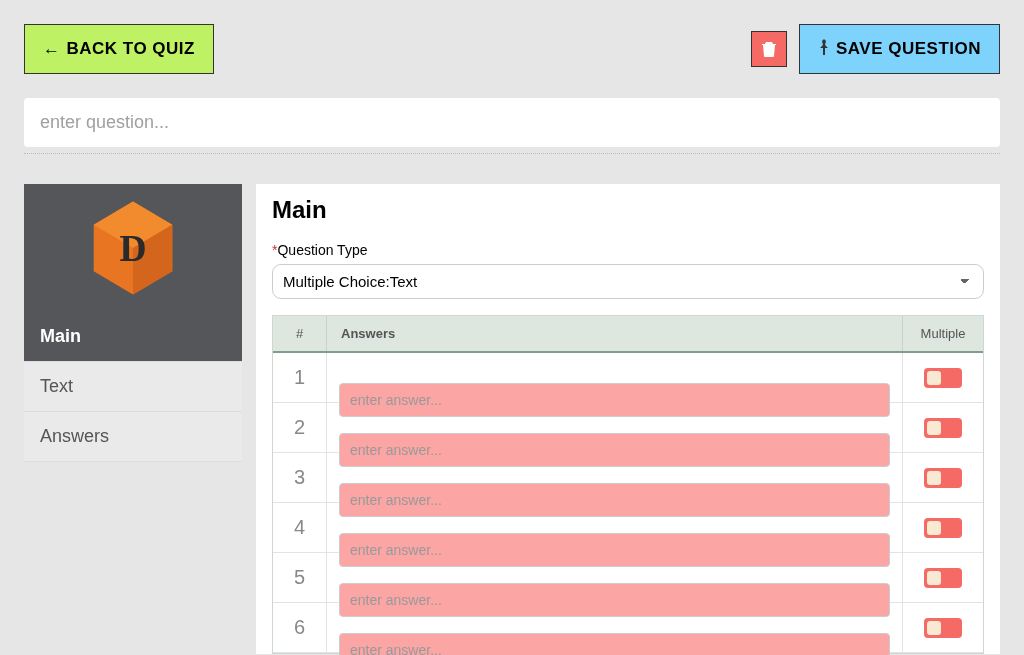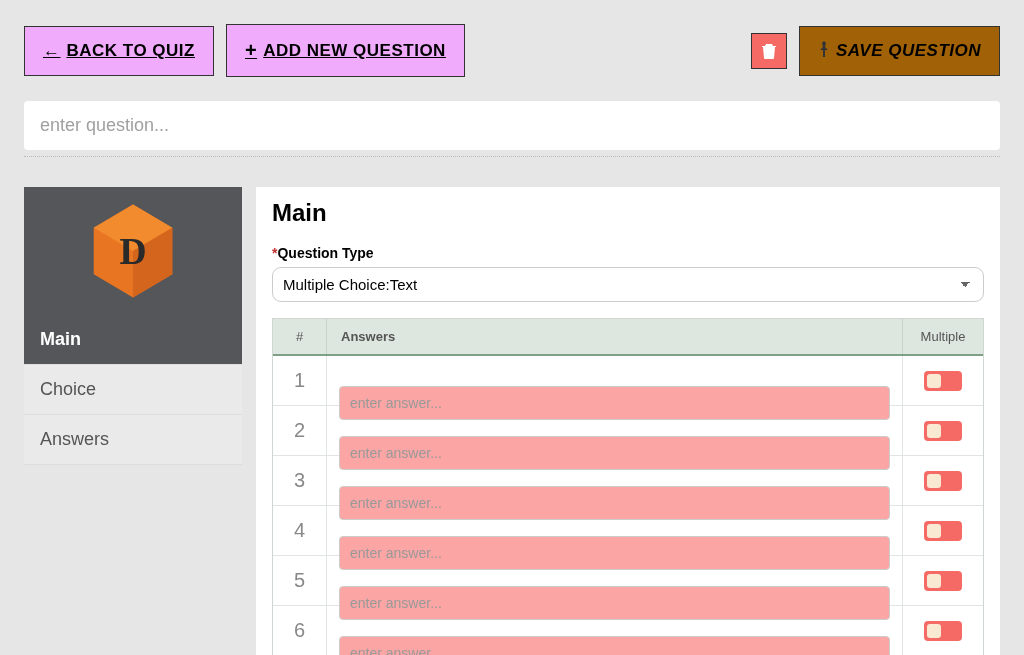--- a/index.html
+++ b/index.html
@@ -20,22 +20,22 @@
   border: 1px solid #333;
   font-weight: bold;
   font-size: 17px;
   padding: 14px 18px;
   letter-spacing: 0.5px;
   cursor: pointer;
   display: inline-flex;
   align-items: center;
   gap: 6px;
 }
-.btn-blue { background: #f0abfc; text-decoration: underline; }
-.btn-green { background: #a16207; font-style: italic; }
+.btn-blue { background: #bef264; }
+.btn-green { background: #7dd3fc; }
 .btn-red-icon {
   background: #f56a65;
   border: 1px solid #333;
   width: 36px; height: 36px;
   display: inline-flex;
   align-items: center; justify-content: center;
   cursor: pointer;
 }
 .spacer { flex: 1; }
 .question-input-wrap {
@@ -96,21 +96,21 @@
   padding: 12px 16px 0 16px;
   min-height: 470px;
 }
 .main h2 {
   font-size: 24px;
   font-weight: bold;
   margin-bottom: 18px;
 }
 .label-qt {
   font-size: 14px;
-  font-weight: bold;
+  font-weight: normal;
   margin-bottom: 6px;
 }
 .label-qt .req { color: #c53030; }
 .select-qt {
   width: 100%;
   padding: 8px 10px;
   font-size: 15px;
   border: 1px solid #ccc;
   border-radius: 9px;
   background: #fff;
@@ -200,24 +200,20 @@
   font-size: 16px;
 }
 </style>
 </head>
 <body>
 
 <div class="toolbar">
   <button class="btn btn-blue">
     <span class="icon-arrow-left"></span>
     <span>BACK TO QUIZ</span>
-  </button>
-  <button class="btn btn-blue">
-    <span class="icon-plus"></span>
-    <span>ADD NEW QUESTION</span>
   </button>
   <div class="spacer"></div>
   <button class="btn-red-icon">
     <svg width="14" height="16" viewBox="0 0 14 16" fill="#fff">
       <path d="M1 4h12l-1 11a1 1 0 0 1-1 1H3a1 1 0 0 1-1-1L1 4zm3-3h6l1 2H3l1-2zM0 3h14v1H0z"></path>
     </svg>
   </button>
   <button class="btn btn-green">
     <span class="icon-pin">
       <svg width="12" height="16" viewBox="0 0 12 16" fill="#333">
@@ -240,21 +236,21 @@
         <polygon points="50,4 94,30 94,82 50,108 6,82 6,30" fill="#e87522"></polygon>
         <polygon points="50,4 94,30 50,56 6,30" fill="#f28a2e"></polygon>
         <polygon points="50,56 94,30 94,82 50,108" fill="#d4651c"></polygon>
         <text x="50" y="70" text-anchor="middle" font-size="42" font-weight="bold" fill="#2a2a2a" font-family="Georgia,serif">D</text>
       </svg>
     </div>
     <div class="side-item active">
       <span>Main</span>
     </div>
     <div class="side-item">
-      <span>Choice</span>
+      <span>Text</span>
     </div>
     <div class="side-item">
       <span>Answers</span>
     </div>
   </div>
 
   <div class="main">
     <h2>Main</h2>
     <div class="label-qt">
       <span class="req">*</span><span>Question Type</span>

